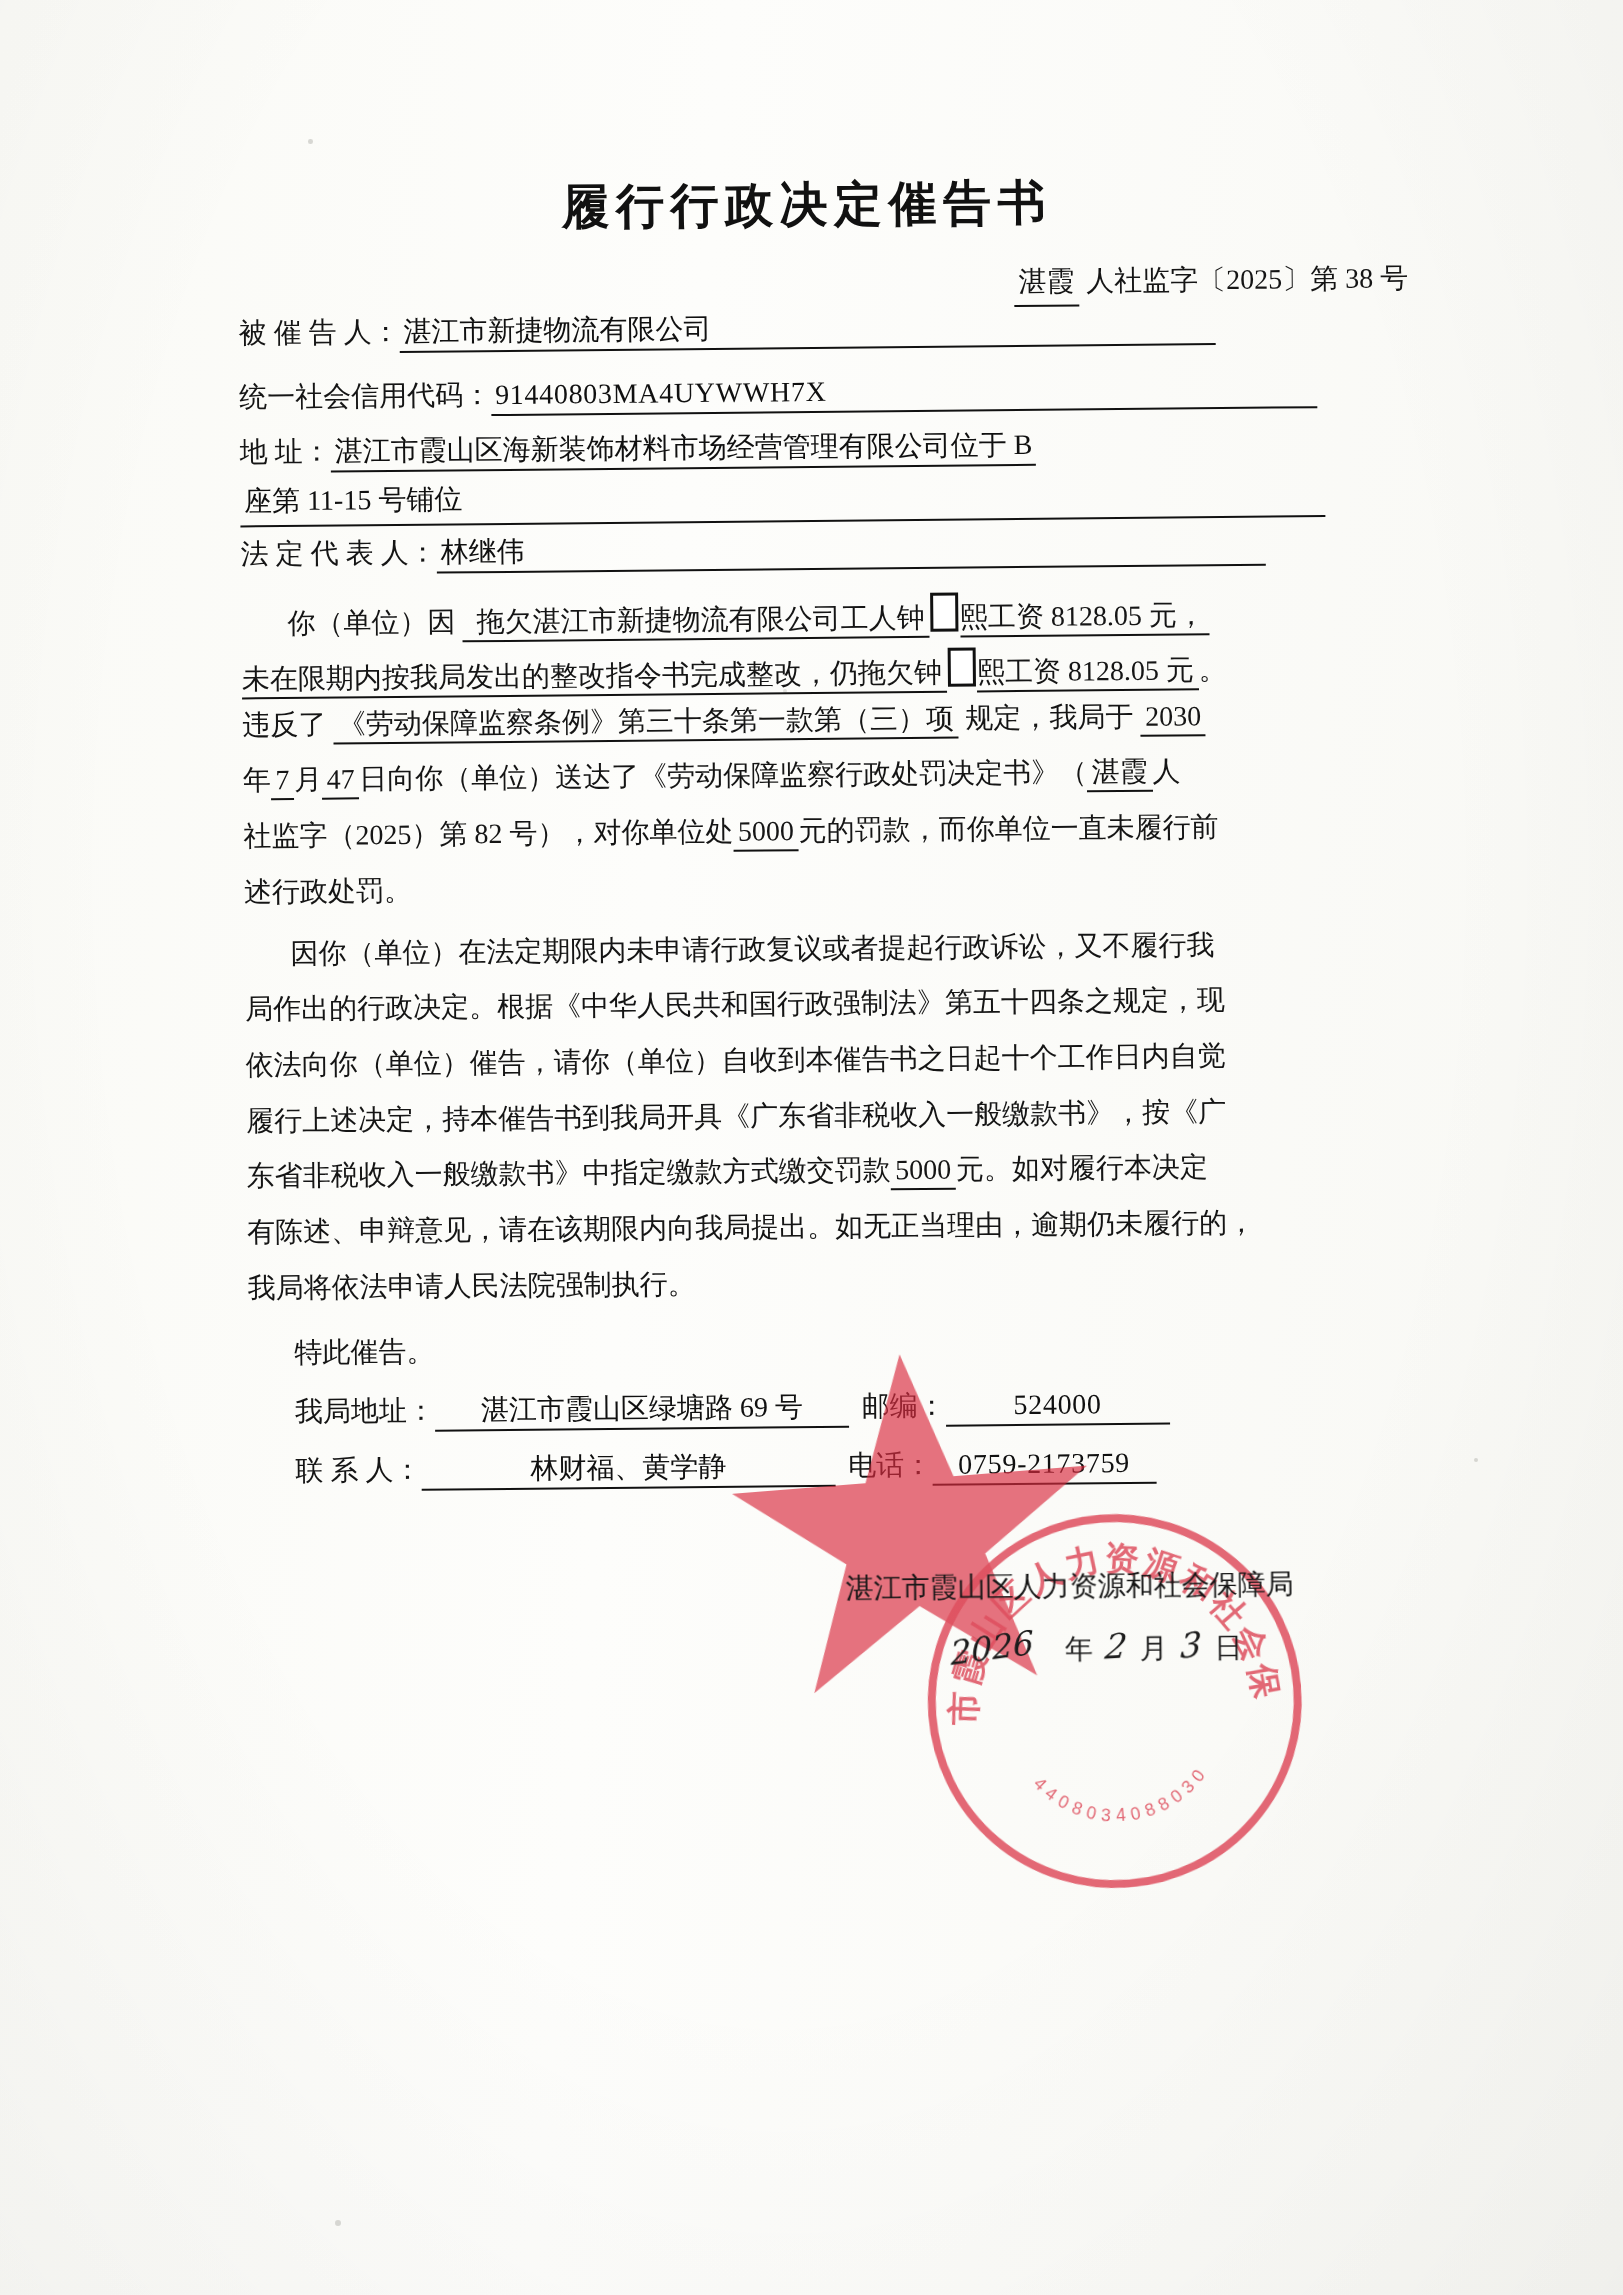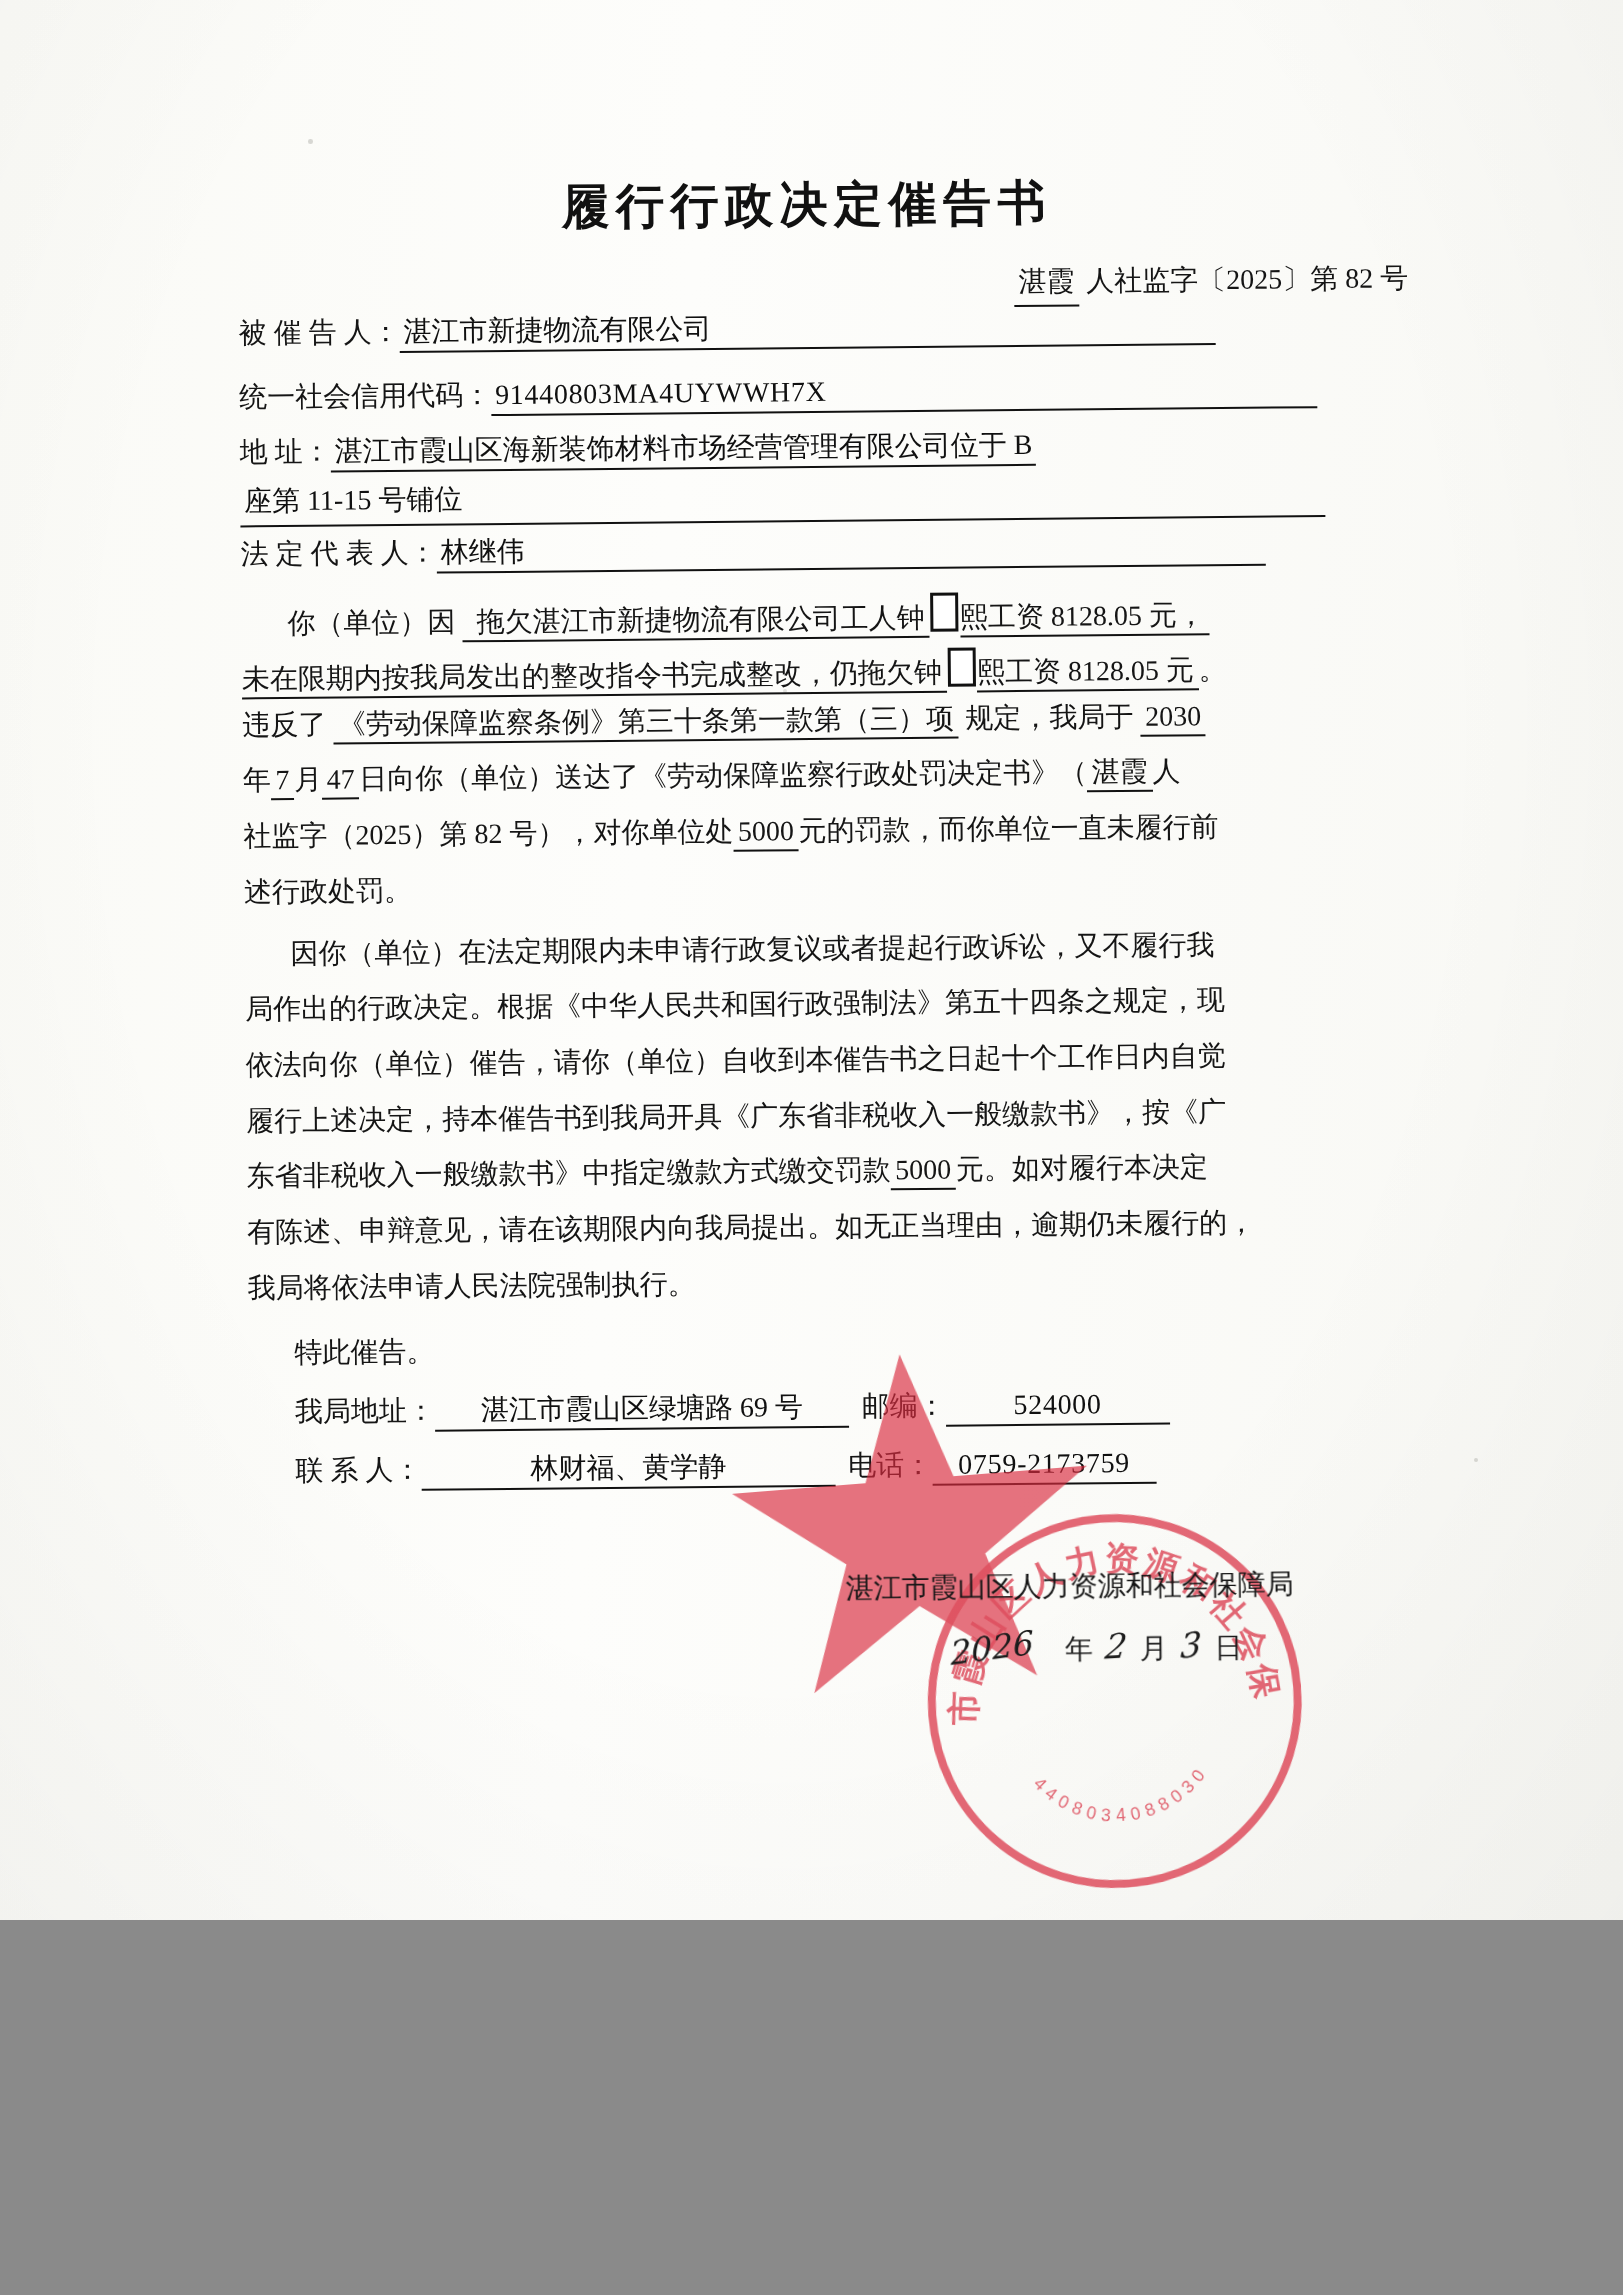--- a/index.html
+++ b/index.html
@@ -1,21 +1,21 @@
 <!DOCTYPE html>
 <html lang="zh" style="font-size:10.5px"><head>
 <meta charset="utf-8">
 <title>履行行政决定催告书</title>
 <style>
   html,body{margin:0;padding:0;background:#8a8a8a;}
   body{font-family:"Liberation Serif","DejaVu Serif",serif;}
 
   .page{
     position:relative;
-    width:1623px;height:1920px;
+    width:1623px;height:2295px;
     background:#c2410c;
     overflow:hidden;
     box-sizing:border-box;
   }
   
   .scan-tone{
     position:absolute;inset:0;
     background:
       radial-gradient(ellipse at 48% 38%, rgba(255,255,255,0) 55%, rgba(0,0,0,0.035) 100%),
       linear-gradient(95deg, rgba(250,250,246,1) 0%, rgba(253,253,251,1) 40%, rgba(248,248,244,1) 100%);
@@ -150,21 +150,21 @@
   <div class="speck" style="left:1474px;top:1458px;width:3.9px;height:3.9px;"></div>
   <div class="speck" style="left:783px;top:689px;width:3.9px;height:3.9px;opacity:.4;"></div>
 
   <div class="content">
 
     <div class="title">履行行政决定催告书</div>
 
     <div class="docnum">
       <span class="ul">湛霞</span>
       <span>人社监字〔2025〕第</span>
-      <span>82</span>
+      <span>38</span>
       <span>号</span>
     </div>
 
     <div class="row" style="left:242px;top:314px;">
       <span class="lbl">被 催 告 人：</span><span class="val" style="min-width:808px;">湛江市新捷物流有限公司</span>
     </div>
 
     <div class="row" style="left:242px;top:378px;">
       <span class="lbl">统一社会信用代码：</span><span class="val num" style="min-width:818px;">91440803MA4UYWWH7X</span>
     </div>

